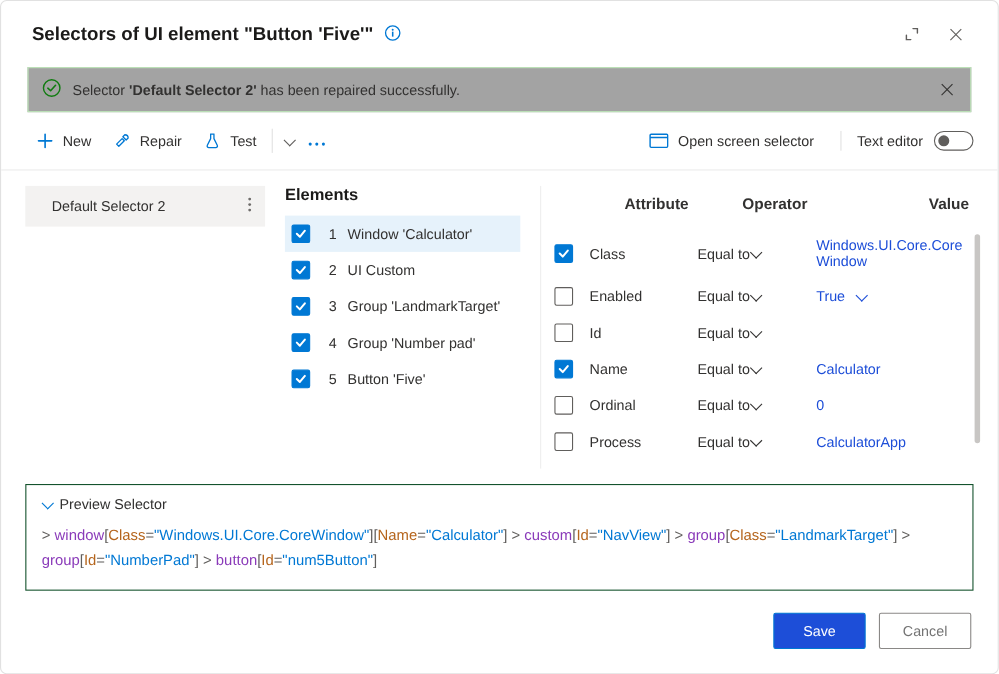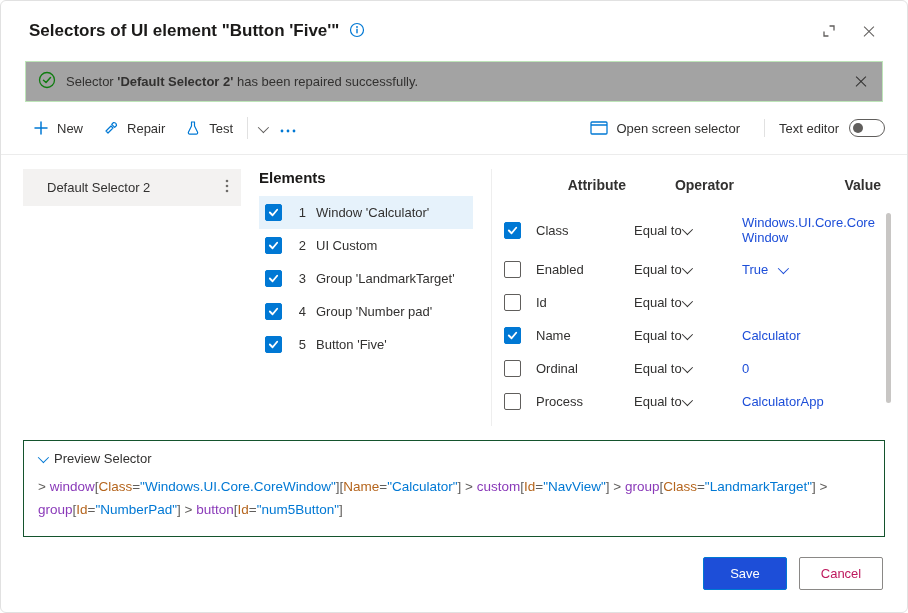--- a/index.html
+++ b/index.html
@@ -153,21 +153,21 @@
   
   .footer {
     display:flex; justify-content:flex-end; gap:12px;
     padding: 16px 24px 22px 24px;
   }
   .btn {
     min-width:84px; padding:8px 18px; font-size:13px; border-radius:2px;
     cursor:pointer; text-align:center;
   }
   .btn-primary { background:#1d4ed8; color:#fff; border:1px solid #0078d4;}
-  .btn-default { background:#fff; color:#be185d; border:1px solid #8a8886;}
+  .btn-default { background:#fff; color:#737373; border:1px solid #8a8886;}
   .chev-down::before{
     content:''; display:inline-block; width:7px; height:7px;
     border-right:1.2px solid currentColor; border-bottom:1.2px solid currentColor;
     transform: rotate(45deg) translateY(-2px);
   }
   .x-icon::before, .x-icon::after{
     content:''; position:absolute; width:14px; height:1.2px; background:currentColor;
   }
   .x-icon{position:relative; width:14px; height:14px; display:inline-block;}
   .x-icon::before{transform:rotate(45deg); top:7px;}

